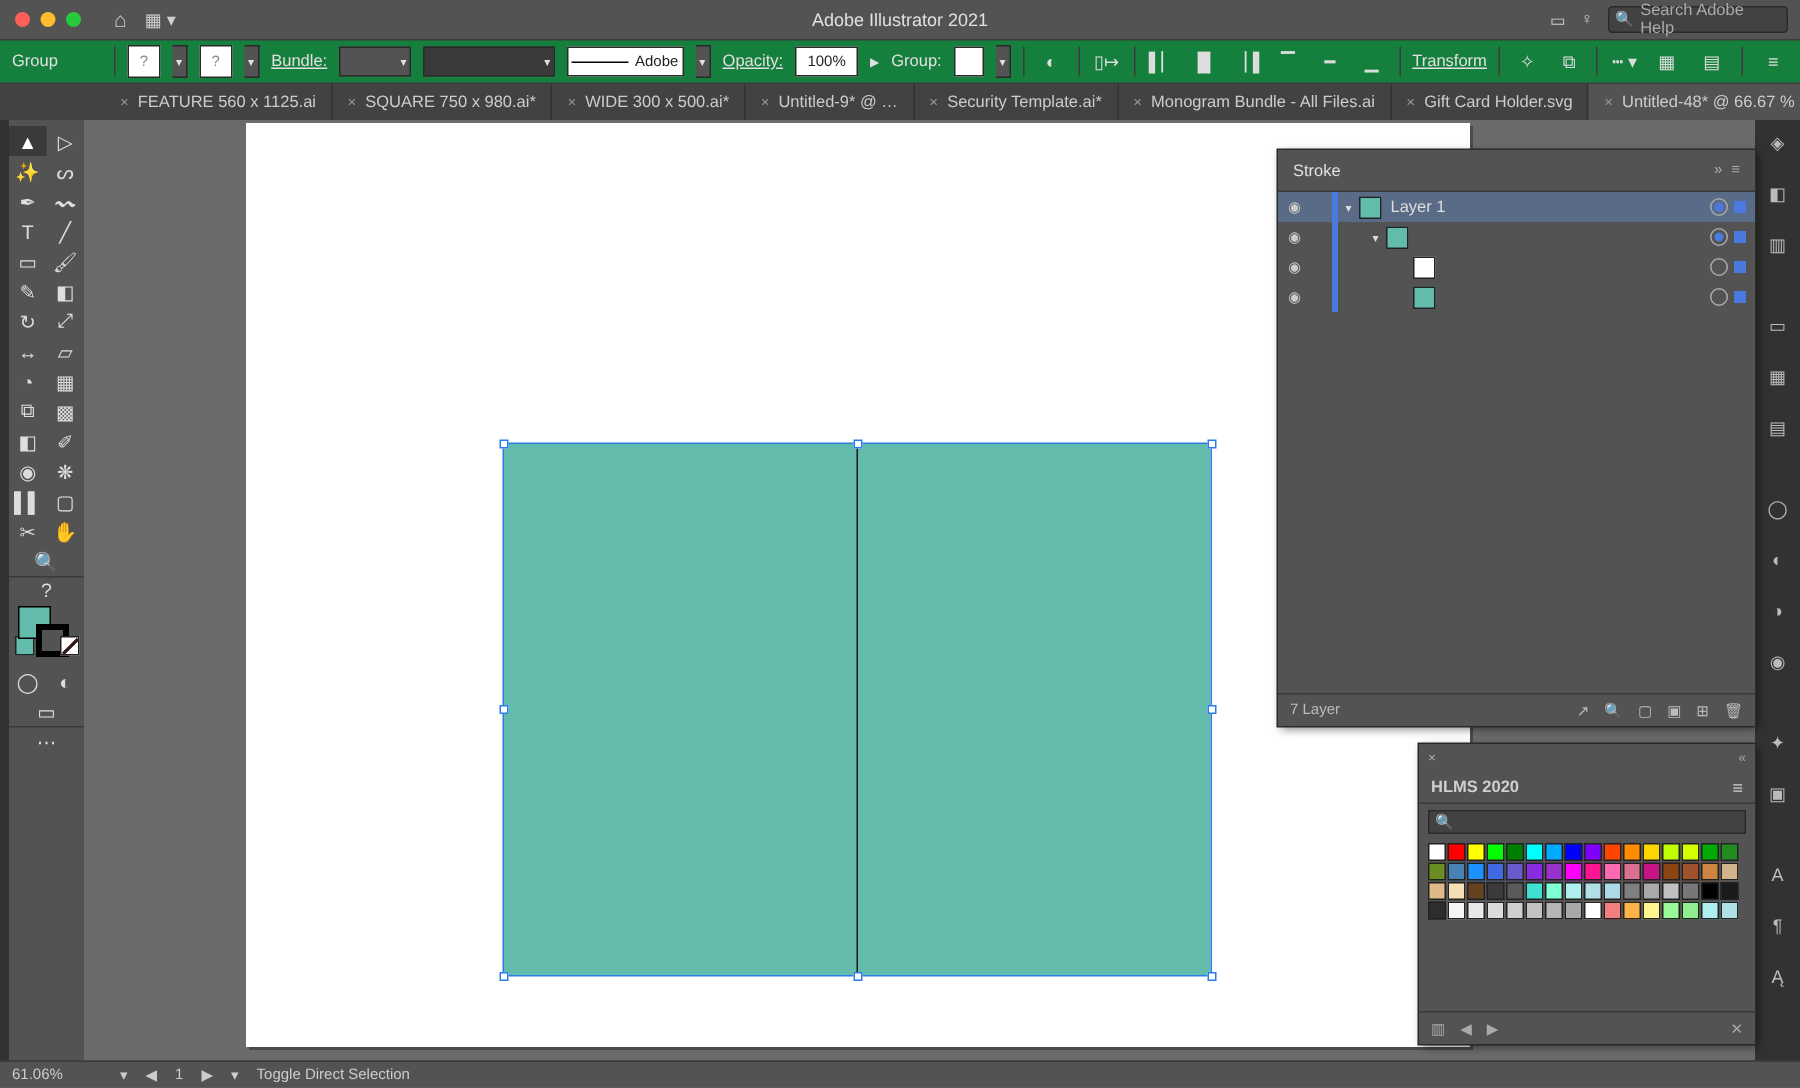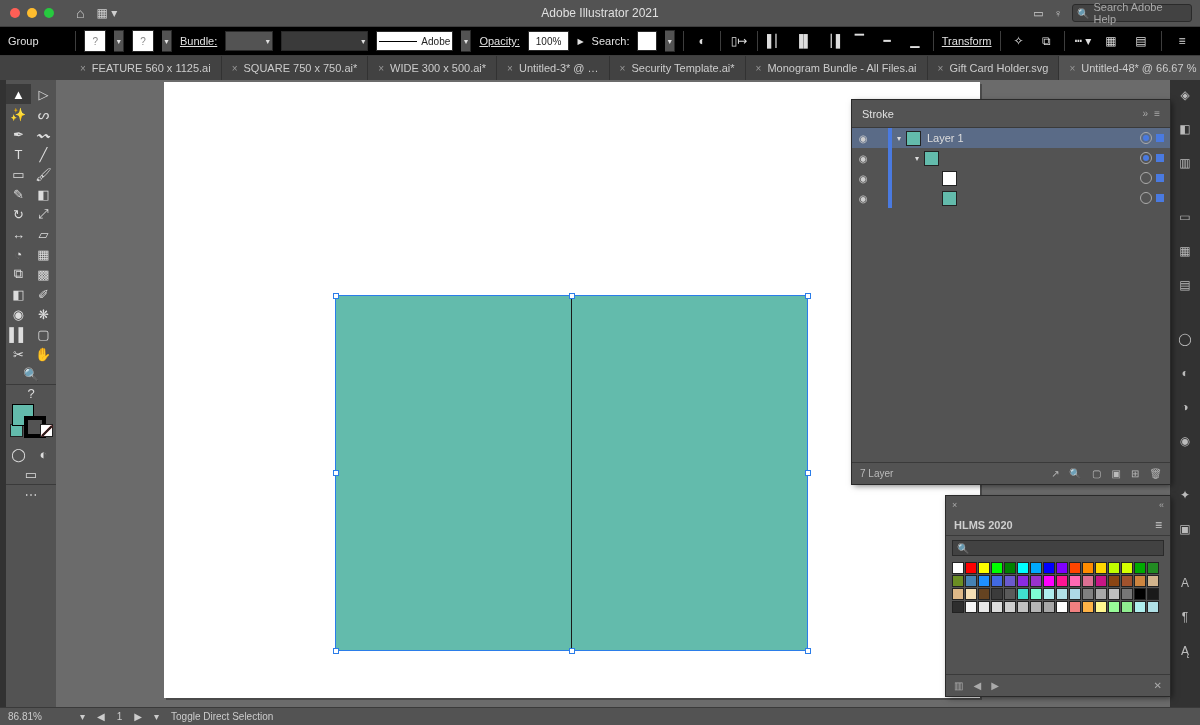--- a/index.html
+++ b/index.html
@@ -13,21 +13,21 @@
 .tl-yellow { background: #ffbd2e; }
 .tl-green { background: #27c93f; }
 .titlebar .title { position: absolute; left: 50%; transform: translateX(-50%); font-size: 12px; color: #e0e0e0; }
 .titlebar .home { margin-left: 22px; font-size: 14px; }
 .titlebar .grid-icon { margin-left: 12px; font-size: 12px; }
 .titlebar .right { position: absolute; right: 8px; display: flex; align-items: center; gap: 10px; }
 .search-box { background: #424242; border: 1px solid #2a2a2a; border-radius: 3px; height: 18px; width: 120px; display: flex; align-items: center; padding: 0 4px; color: #aaa; }
 .search-box .mag { font-size: 10px; margin-right: 4px; }
 
 
-.optionsbar { height: 30px; background: #000000; border-top: 1px solid #3d3d3d; border-bottom: 1px solid #3d3d3d; display: flex; align-items: center; padding: 0 8px; gap: 8px; font-size: 11px; color: #e0e0e0; }
+.optionsbar { height: 30px; background: #15803d; border-top: 1px solid #3d3d3d; border-bottom: 1px solid #3d3d3d; display: flex; align-items: center; padding: 0 8px; gap: 8px; font-size: 11px; color: #e0e0e0; }
 .optionsbar .sel-label { width: 60px; }
 .swatch { width: 22px; height: 22px; border: 1px solid #2a2a2a; background: #fff; display: inline-flex; align-items: center; justify-content: center; color:#888; font-size:10px;}
 .drop { width: 10px; height: 22px; display: inline-flex; align-items: center; justify-content: center; font-size: 8px; border: 1px solid #2a2a2a; border-left: none; background:#535353;}
 .label-u { text-decoration: underline; }
 .stroke-picker { width: 48px; height: 20px; border: 1px solid #2a2a2a; background:#535353; display:flex; align-items:center; justify-content:flex-end; padding-right:2px; font-size:8px;}
 .brush-box { width: 78px; height: 20px; border: 1px solid #2a2a2a; background: #fff; display: flex; align-items: center; justify-content: center; color: #222; font-size:10px;}
 .brush-box .line { height: 1px; background: #000; width: 38px; margin-right: 4px; }
 .opacity-box { width: 42px; height: 20px; border: 1px solid #2a2a2a; background: #fff; color: #222; display:flex; align-items:center; justify-content:center; font-size:10px;}
 .style-box { width: 20px; height: 20px; border: 1px solid #2a2a2a; background: #fff; }
 .vsep { width: 1px; height: 20px; background: #3d3d3d; }
@@ -133,21 +133,21 @@
   <span class="stroke-picker">▾</span>
   <span class="stroke-picker" style="width:88px;background:#3a3a3a;">▾</span>
   <span class="brush-box">
       <span class="line"></span>
       <span>Adobe</span>
     </span>
     <span class="drop chev"></span>
   <span class="label-u">Opacity:</span>
   <span class="opacity-box">100%</span>
   <span style="font-size:8px;">▶</span>
-  <span>Search:</span>
+  <span>Group:</span>
   <span class="style-box"></span>
     <span class="drop chev"></span>
   <span class="vsep"></span>
   <span class="opt-icon">◐</span>
   <span class="vsep"></span>
   <span class="opt-icon">▯↦</span>
   <span class="vsep"></span>
   <span class="opt-icon">▌▏</span>
   <span class="opt-icon">▐▌</span>
   <span class="opt-icon">▕▐</span>
@@ -169,29 +169,29 @@
   </div>
 </div>
 
 <div class="tabsbar">
   <div class="tab">
       <span class="x">×</span>
       <span>FEATURE 560 x 1125.ai</span>
     </div>
   <div class="tab">
       <span class="x">×</span>
-      <span>SQUARE 750 x 750.ai*</span>
+      <span>SQUARE 750 x 980.ai*</span>
     </div>
   <div class="tab">
       <span class="x">×</span>
       <span>WIDE 300 x 500.ai*</span>
     </div>
   <div class="tab">
       <span class="x">×</span>
-      <span>Untitled-3* @ …</span>
+      <span>Untitled-9* @ …</span>
     </div>
   <div class="tab">
       <span class="x">×</span>
       <span>Security Template.ai*</span>
     </div>
   <div class="tab">
       <span class="x">×</span>
       <span>Monogram Bundle - All Files.ai</span>
     </div>
   <div class="tab">
@@ -435,20 +435,20 @@
     </div>
   <div class="sw-footer">
     <span>▥</span>
     <span>◀</span>
     <span>▶</span>
     <span style="margin-left:auto">✕</span>
   </div>
 </div>
 
 <div class="statusbar">
-  <span class="zoom">86.81%</span>
+  <span class="zoom">61.06%</span>
   <span>▾</span>
   <span>◀</span>
   <span>1</span>
   <span>▶</span>
   <span>▾</span>
   <span>Toggle Direct Selection</span>
 </div>
 
 </body></html>

